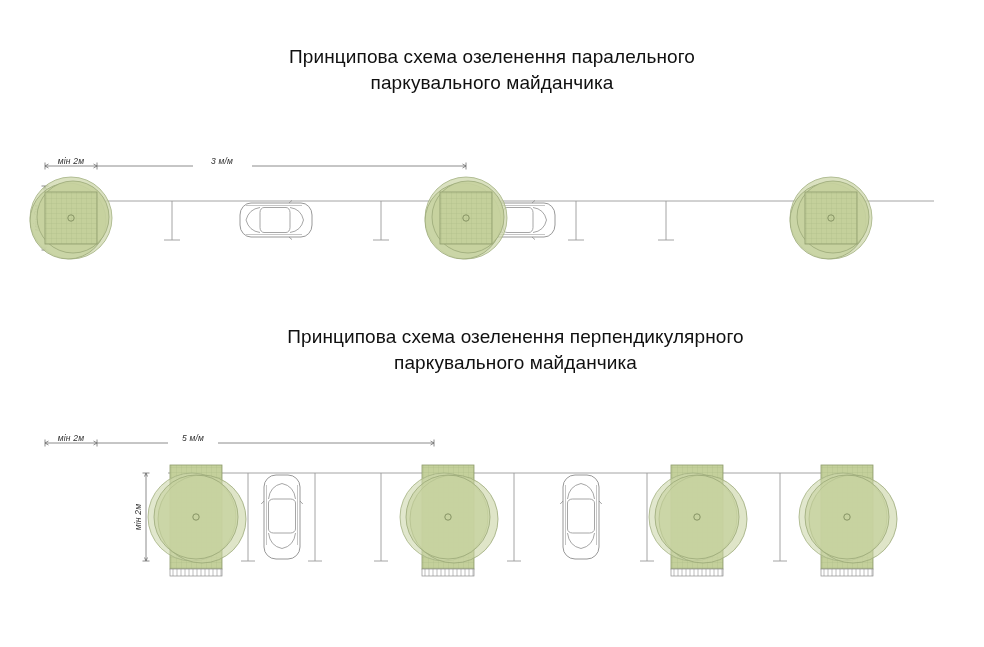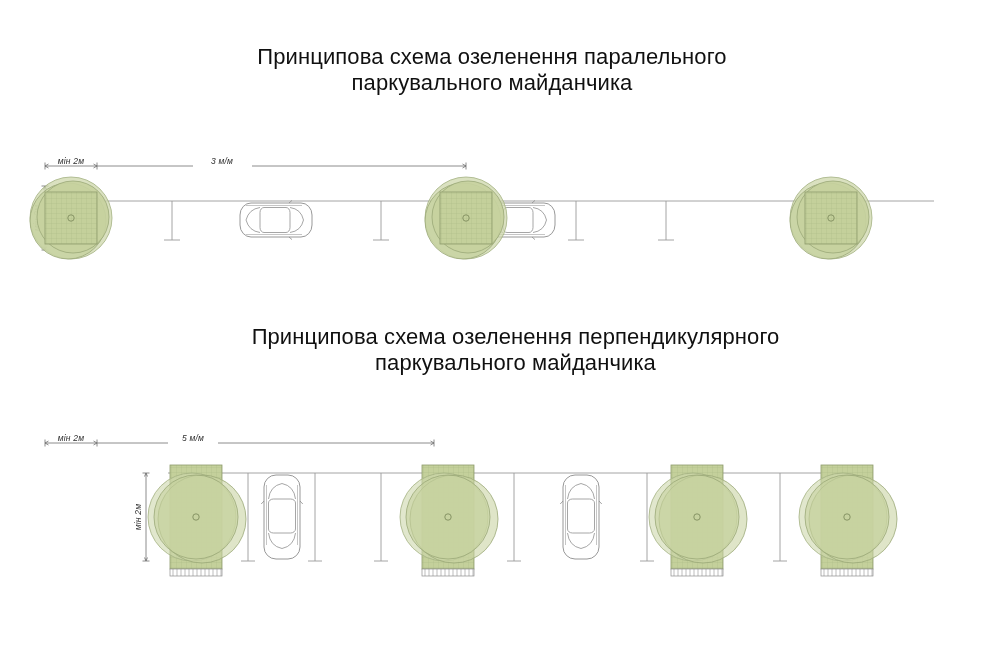--- a/index.html
+++ b/index.html
@@ -11,21 +11,21 @@
     color:#1a1a1a;
     overflow:hidden;
     position:relative;
   }
   .sheet{position:absolute;inset:0;}
 
   .title{
     position:absolute;
     left:0;right:0;
     text-align:center;
-    font-size:22px;
+    font-size:19px;
     line-height:26px;
     font-weight:400;
     color:#101010;
     letter-spacing:.1px;
   }
   .title .ln{display:block;}
 
   #title-parallel{top:44px;}
   #title-perp{top:324px;padding-left:47px;}
 

